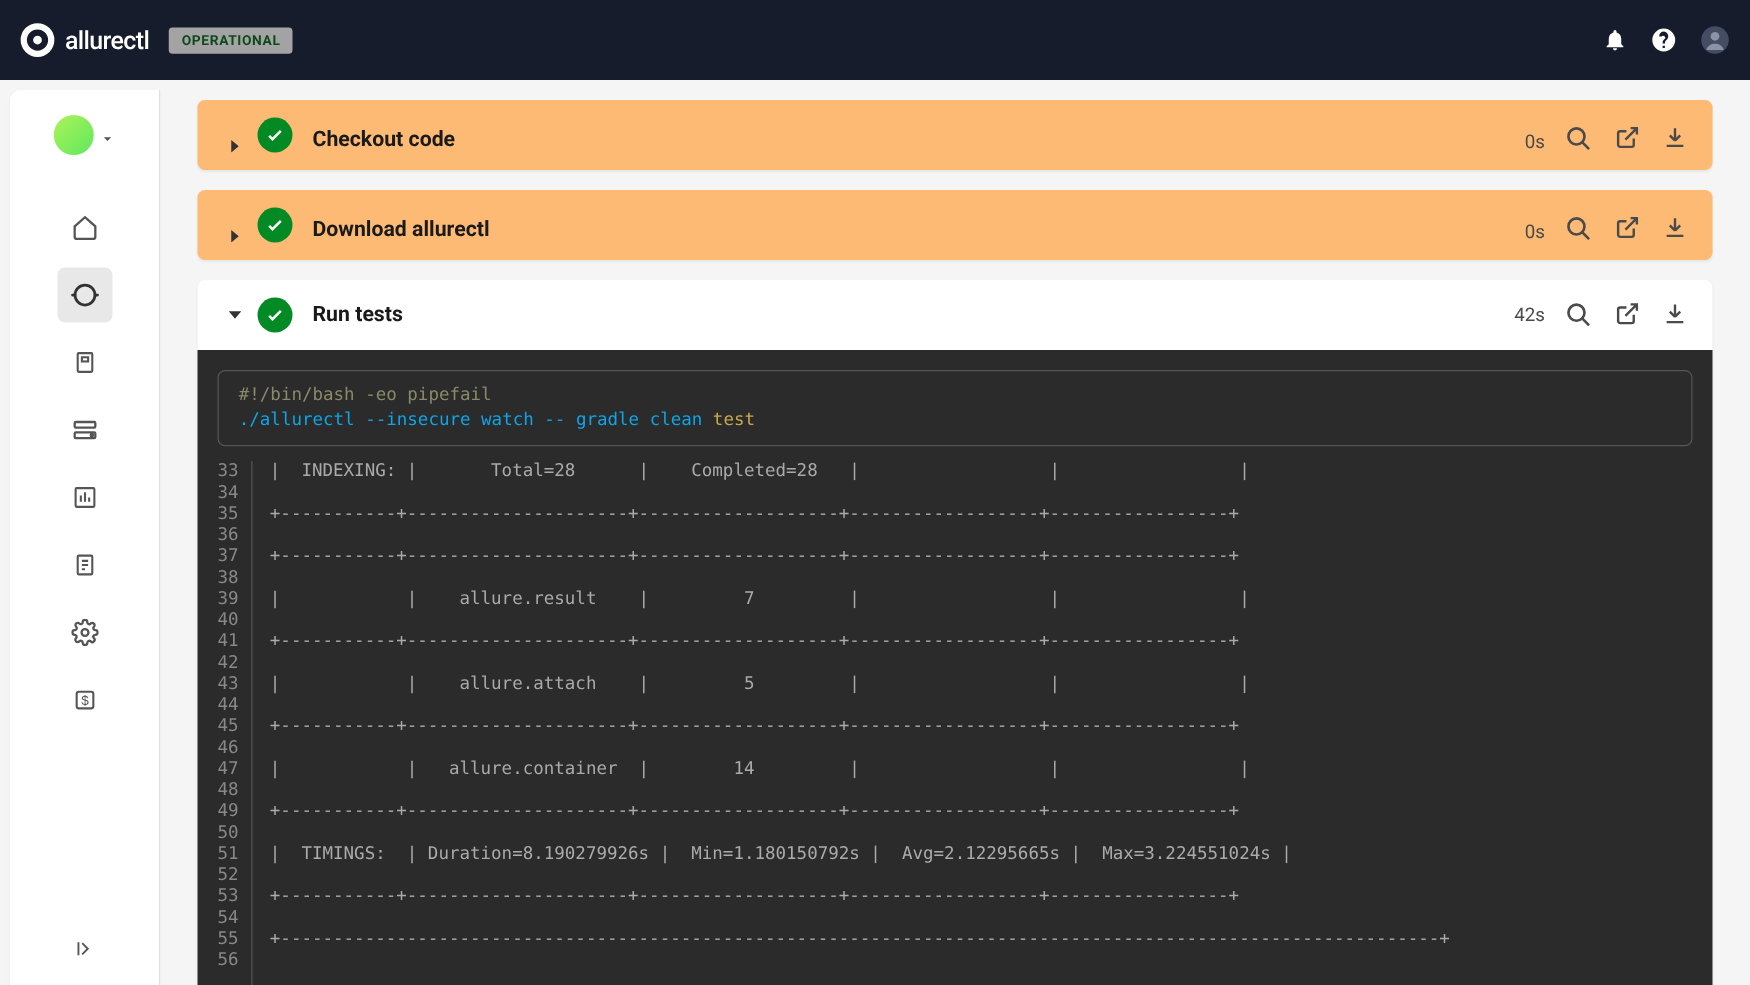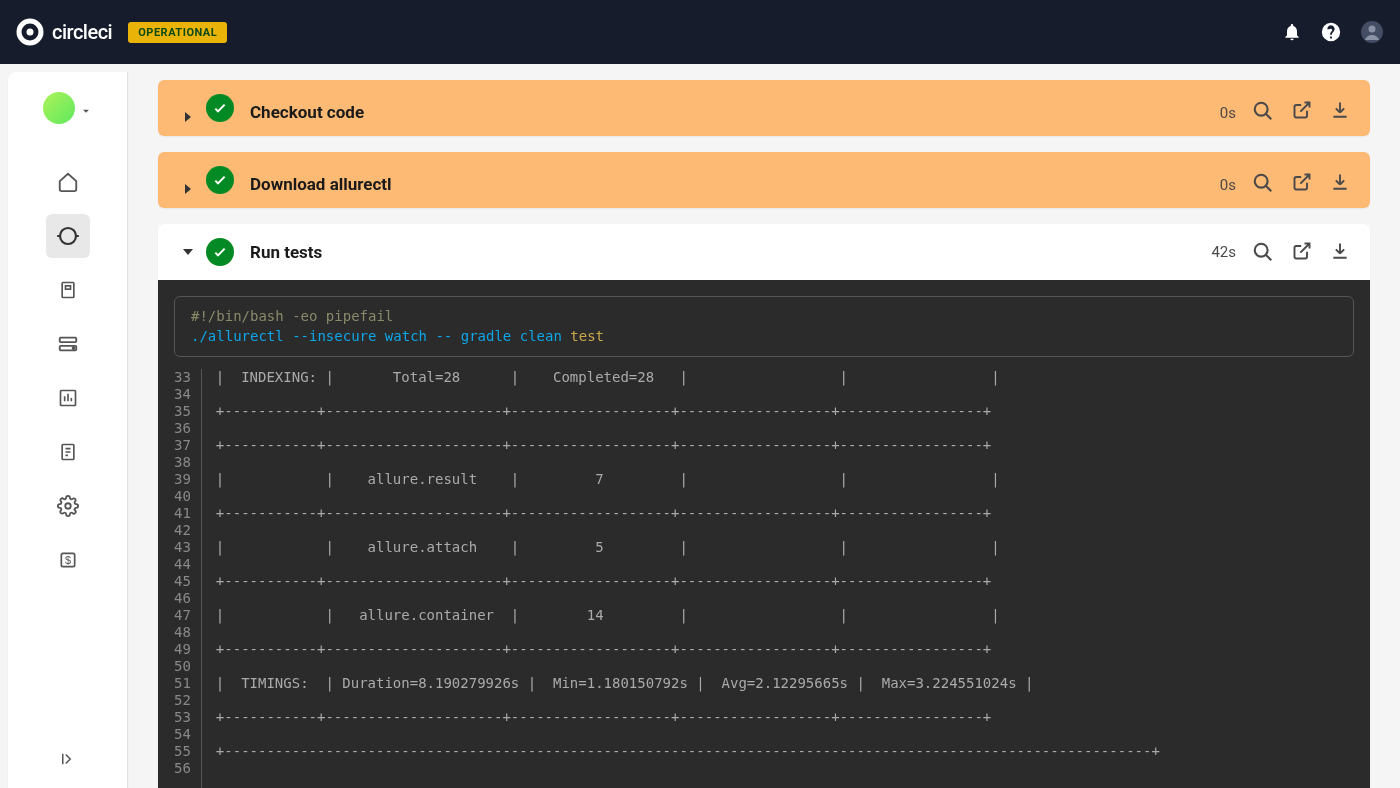--- a/index.html
+++ b/index.html
@@ -2,21 +2,21 @@
 <html><head>
 <meta charset="utf-8">
 <style>
 * { margin: 0; padding: 0; box-sizing: border-box; }
 body { font-family: -apple-system, BlinkMacSystemFont, "Segoe UI", Roboto, Helvetica, Arial, sans-serif; background: #f5f5f5; overflow: hidden; }
 
 .topbar { background: #161c2c; height: 64px; display: flex; align-items: center; padding: 0 16px; justify-content: space-between; }
 .topbar-left { display: flex; align-items: center; gap: 16px; }
 .logo { display: flex; align-items: center; gap: 8px; color: #fff; }
 .logo-text { font-size: 20px; font-weight: 500; letter-spacing: -0.5px; }
-.status-badge { background: #eab308; color: #0d4a1a; font-size: 11px; font-weight: 700; padding: 4px 10px; border-radius: 3px; letter-spacing: 0.5px; }
+.status-badge { background: #a3a3a3; color: #0d4a1a; font-size: 11px; font-weight: 700; padding: 4px 10px; border-radius: 3px; letter-spacing: 0.5px; }
 .topbar-right { display: flex; align-items: center; gap: 18px; }
 .topbar-icon { color: #fff; cursor: pointer; display: flex; align-items: center; }
 
 .layout { display: flex; height: calc(100vh - 64px); }
 .sidebar { width: 120px; background: #fff; border-right: 1px solid #e0e0e0; display: flex; flex-direction: column; align-items: center; padding-top: 20px; margin: 8px 0 0 8px; border-radius: 8px 0 0 0; box-shadow: 0 1px 3px rgba(0,0,0,0.05); }
 .sidebar-avatar { width: 32px; height: 32px; background: linear-gradient(135deg, #aef359, #5ee85e); border-radius: 50%; margin-bottom: 6px; }
 .avatar-row { display: flex; align-items: center; gap: 4px; margin-bottom: 30px; cursor: pointer; }
 .sidebar-nav { display: flex; flex-direction: column; gap: 10px; align-items: center; flex: 1; }
 .sidebar-item { width: 44px; height: 44px; display: flex; align-items: center; justify-content: center; border-radius: 6px; cursor: pointer; color: #555; }
 .sidebar-item.active { background: #e8e8e8; }
@@ -51,21 +51,21 @@
 </head>
 <body>
 
 <div class="topbar">
   <div class="topbar-left">
     <div class="logo">
       <svg width="28" height="28" viewBox="0 0 28 28">
         <circle cx="14" cy="14" r="11" fill="none" stroke="#fff" stroke-width="5"></circle>
         <circle cx="14" cy="14" r="3.5" fill="#fff"></circle>
       </svg>
-      <span class="logo-text">circleci</span>
+      <span class="logo-text">allurectl</span>
     </div>
     <span class="status-badge">OPERATIONAL</span>
   </div>
   <div class="topbar-right">
     <span class="topbar-icon">
       <svg width="20" height="20" viewBox="0 0 24 24" fill="#fff">
           <path d="M12 22a2 2 0 0 0 2-2h-4a2 2 0 0 0 2 2zm6-6V11c0-3.07-1.63-5.64-4.5-6.32V4a1.5 1.5 0 0 0-3 0v.68C7.63 5.36 6 7.92 6 11v5l-2 2v1h16v-1l-2-2z"></path>
         </svg>
     </span>
     <span class="topbar-icon">

